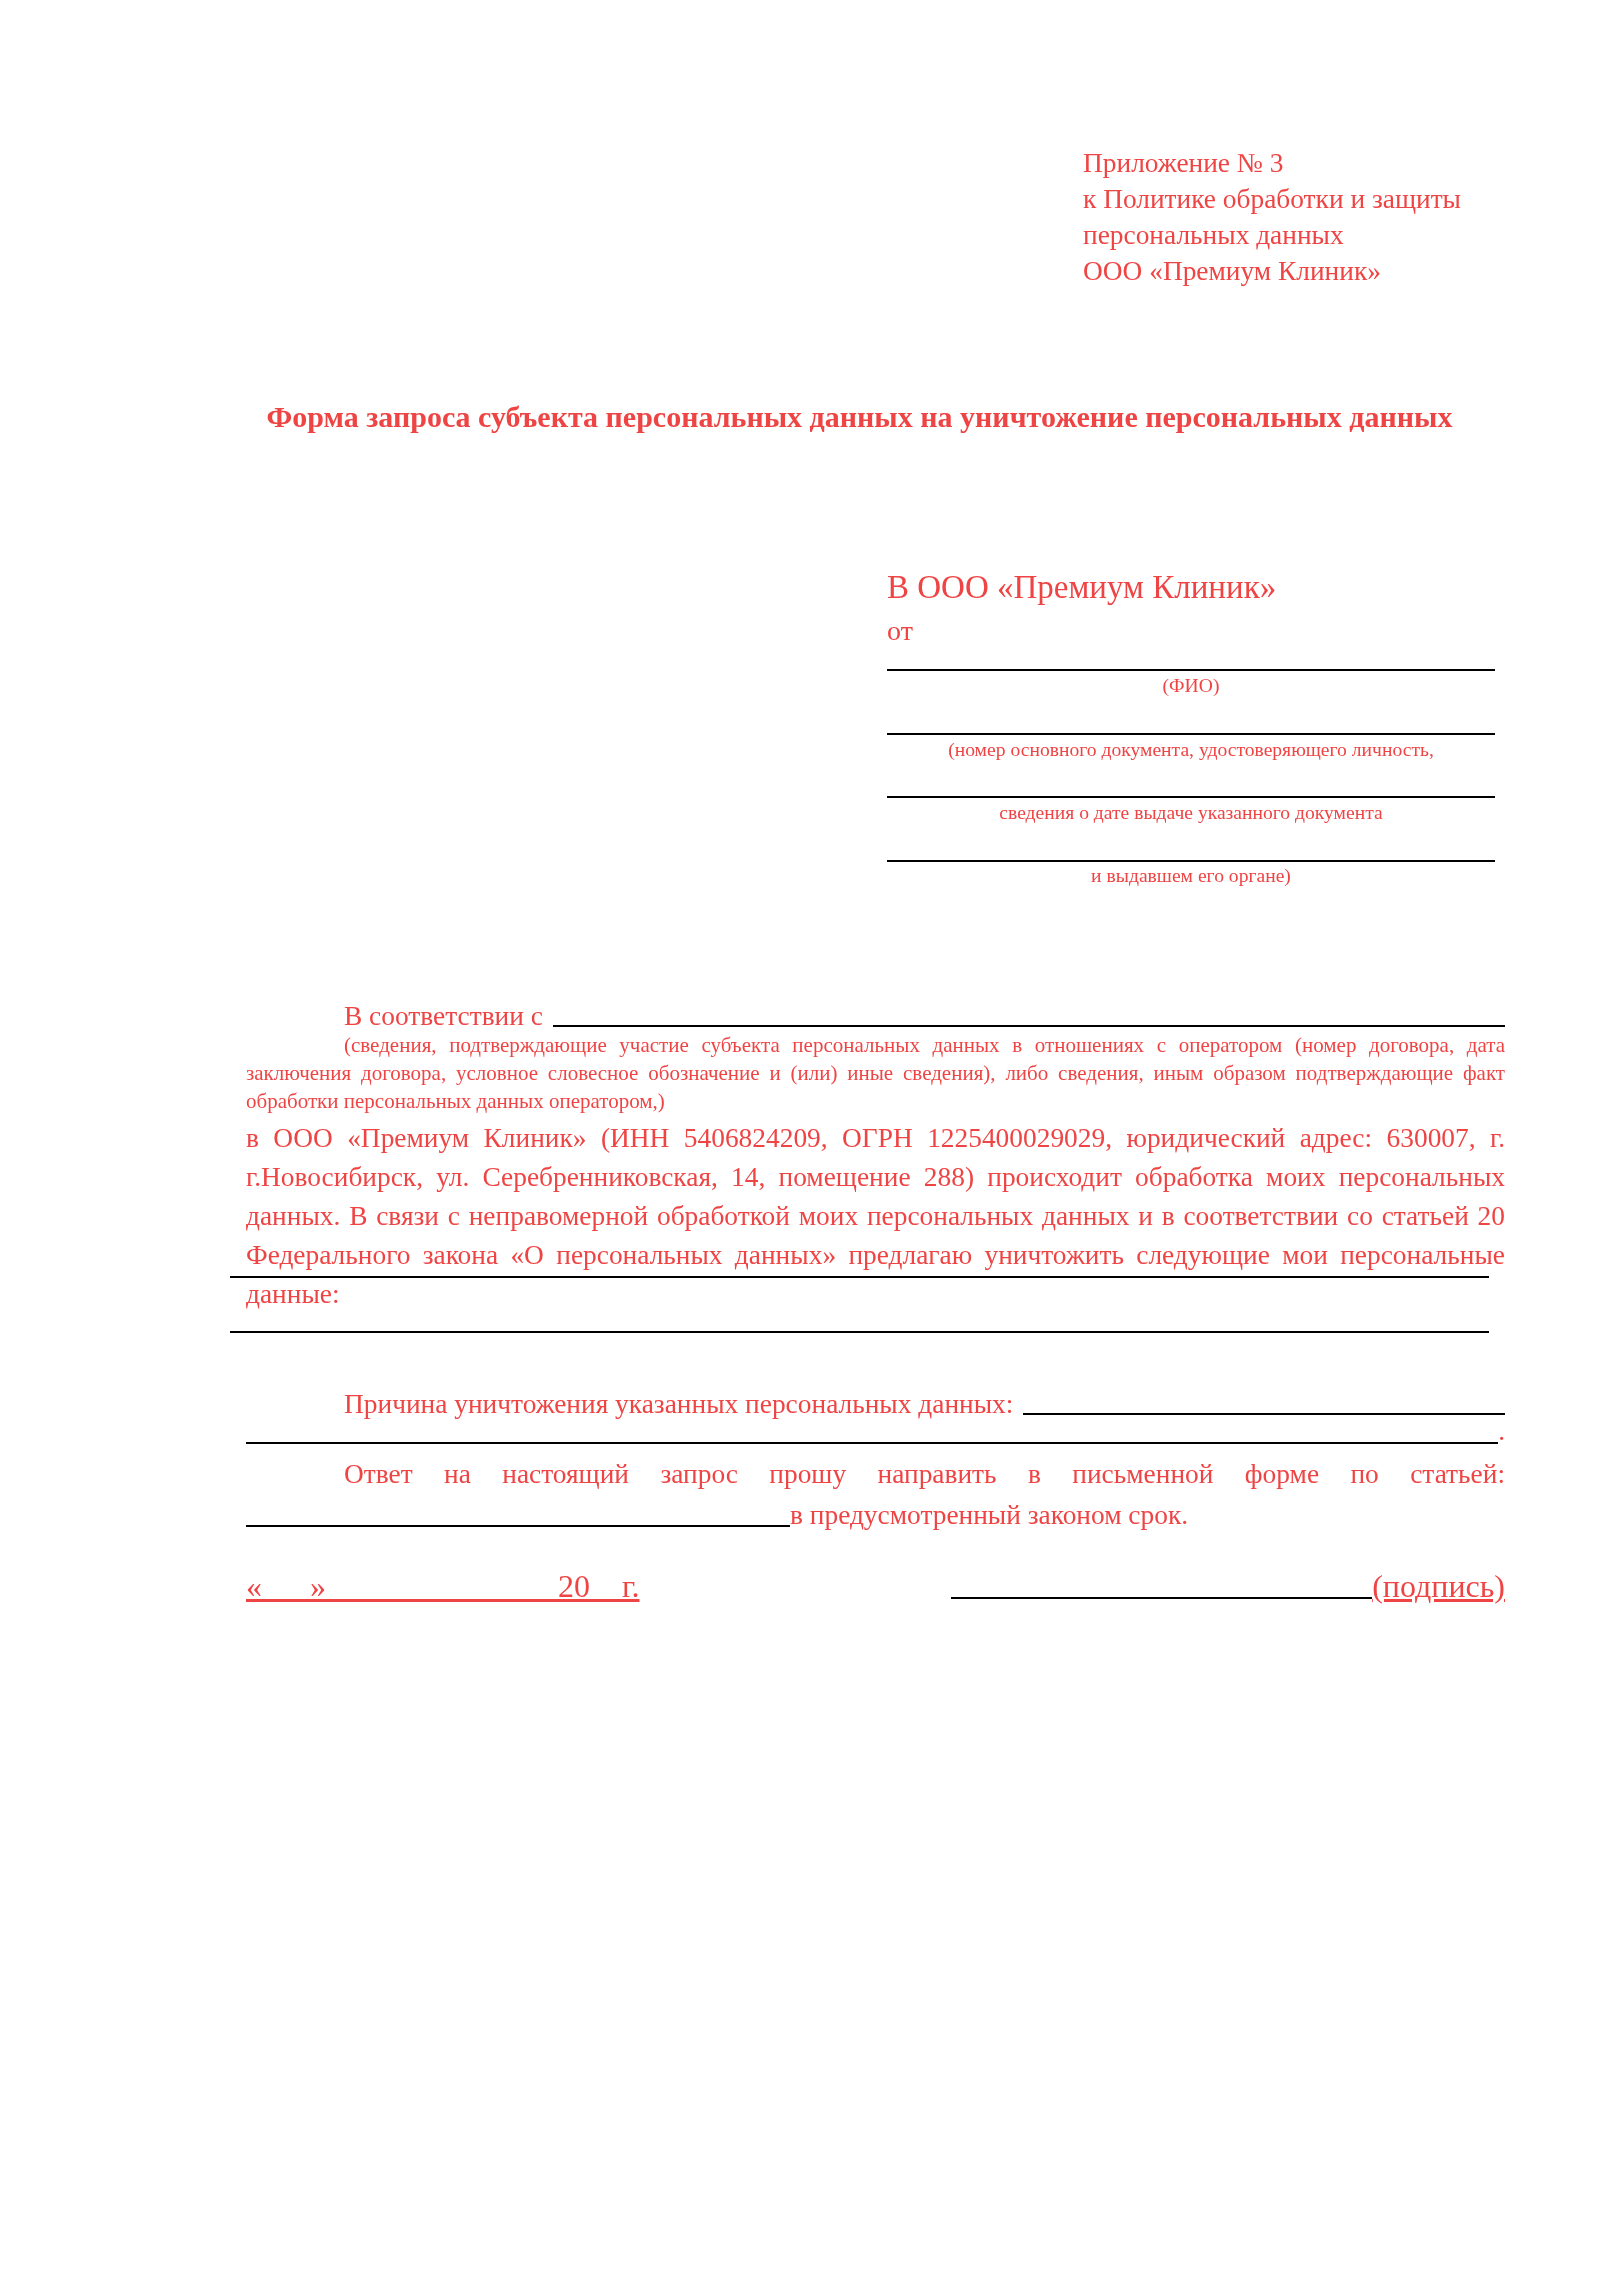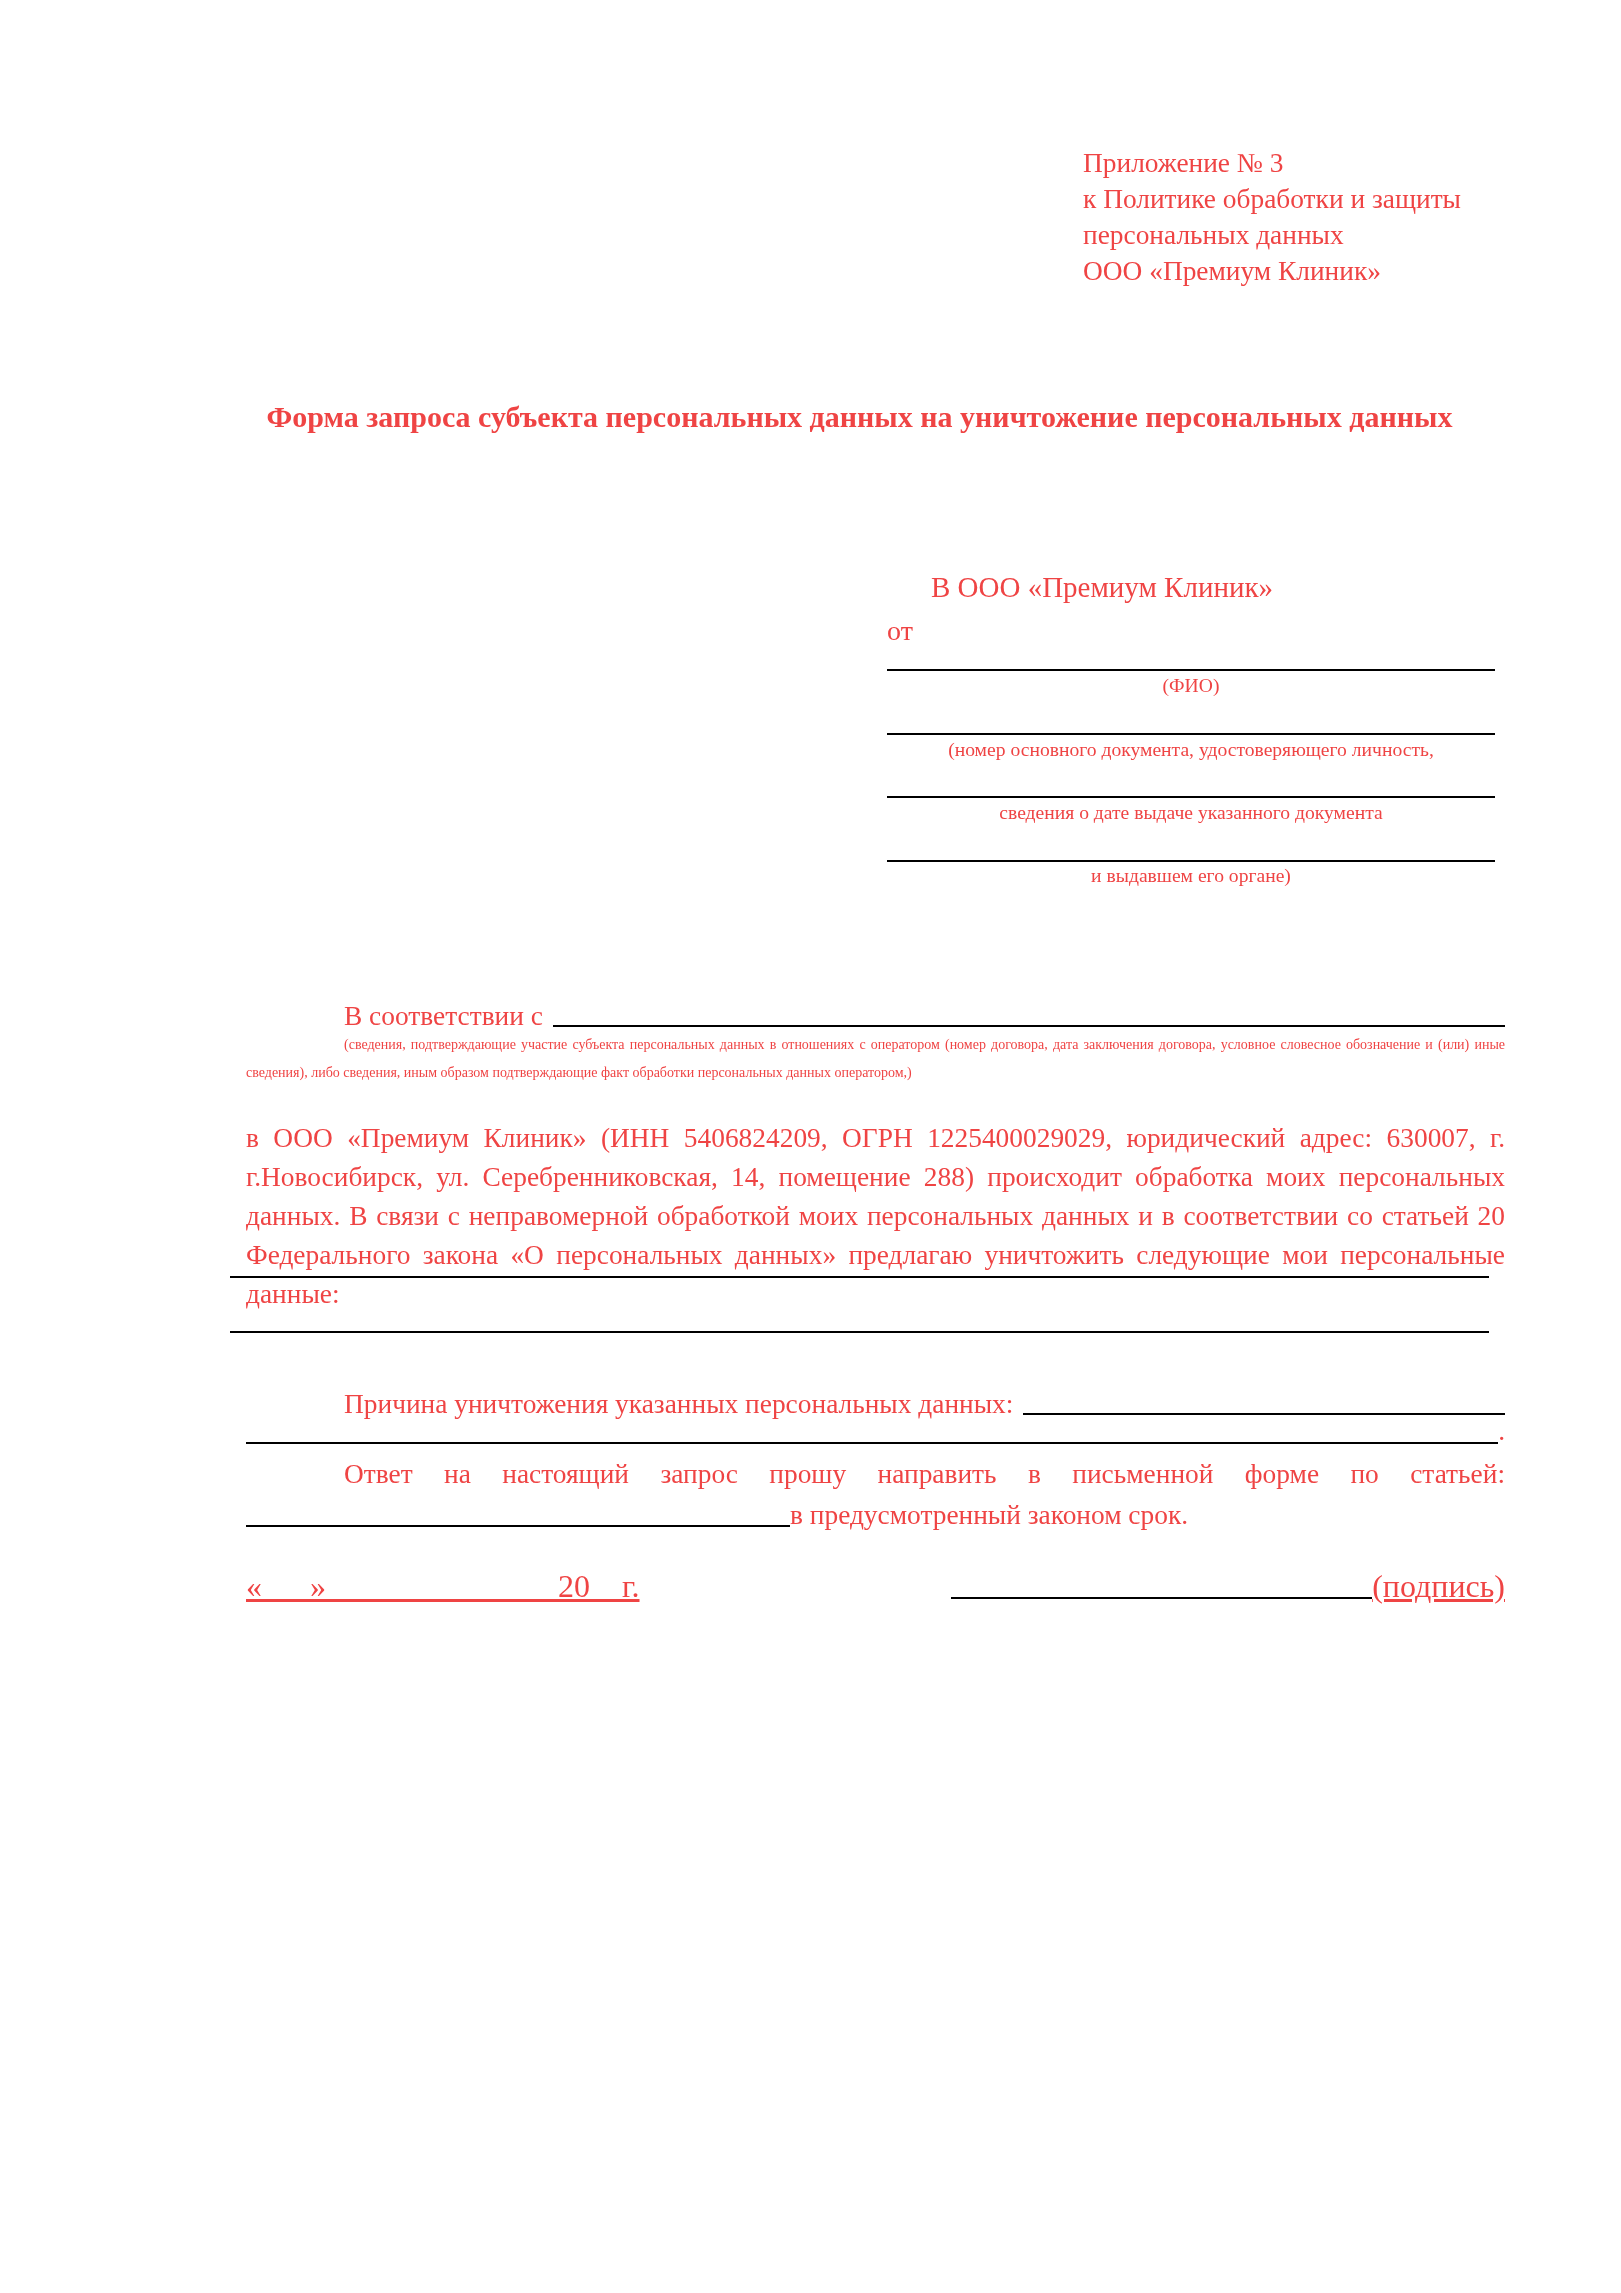--- a/index.html
+++ b/index.html
@@ -38,21 +38,21 @@
   }
   
   .addressee {
     position: absolute;
     left: 887px;
     top: 570px;
     width: 608px;
     font-size: 28px;
     line-height: 35px;
   }
-  .addressee .to-line { margin-bottom: 7.8px; font-size: 29px; margin-left: 44px; }
+  .addressee .to-line { margin-bottom: 7.8px; font-size: 33px; }
   .fill-rule {
     height: 0;
     border-top: 2px solid #000000;
   }
   .addressee .fill-rule { margin-top: 21.6px; }
   .addressee .cap {
     font-size: 19.6px;
     line-height: 23.5px;
     text-align: center;
     margin-top: 2.9px;
@@ -74,21 +74,21 @@
   .accordance .lead { padding-left: 98px; white-space: nowrap; }
   .fill-flex {
     flex: 1;
     border-bottom: 2px solid #000000;
     margin-bottom: 4.9px;
     margin-left: 9.8px;
     height: 29px;
   }
   .note {
     top: 988px;
-    font-size: 14px;
+    font-size: 21px;
     line-height: 28px;
     text-align: justify;
     text-indent: 98px;
   }
   .paragraph {
     top: 1076px;
     line-height: 39px;
     text-align: justify;
   }
   .hline {

